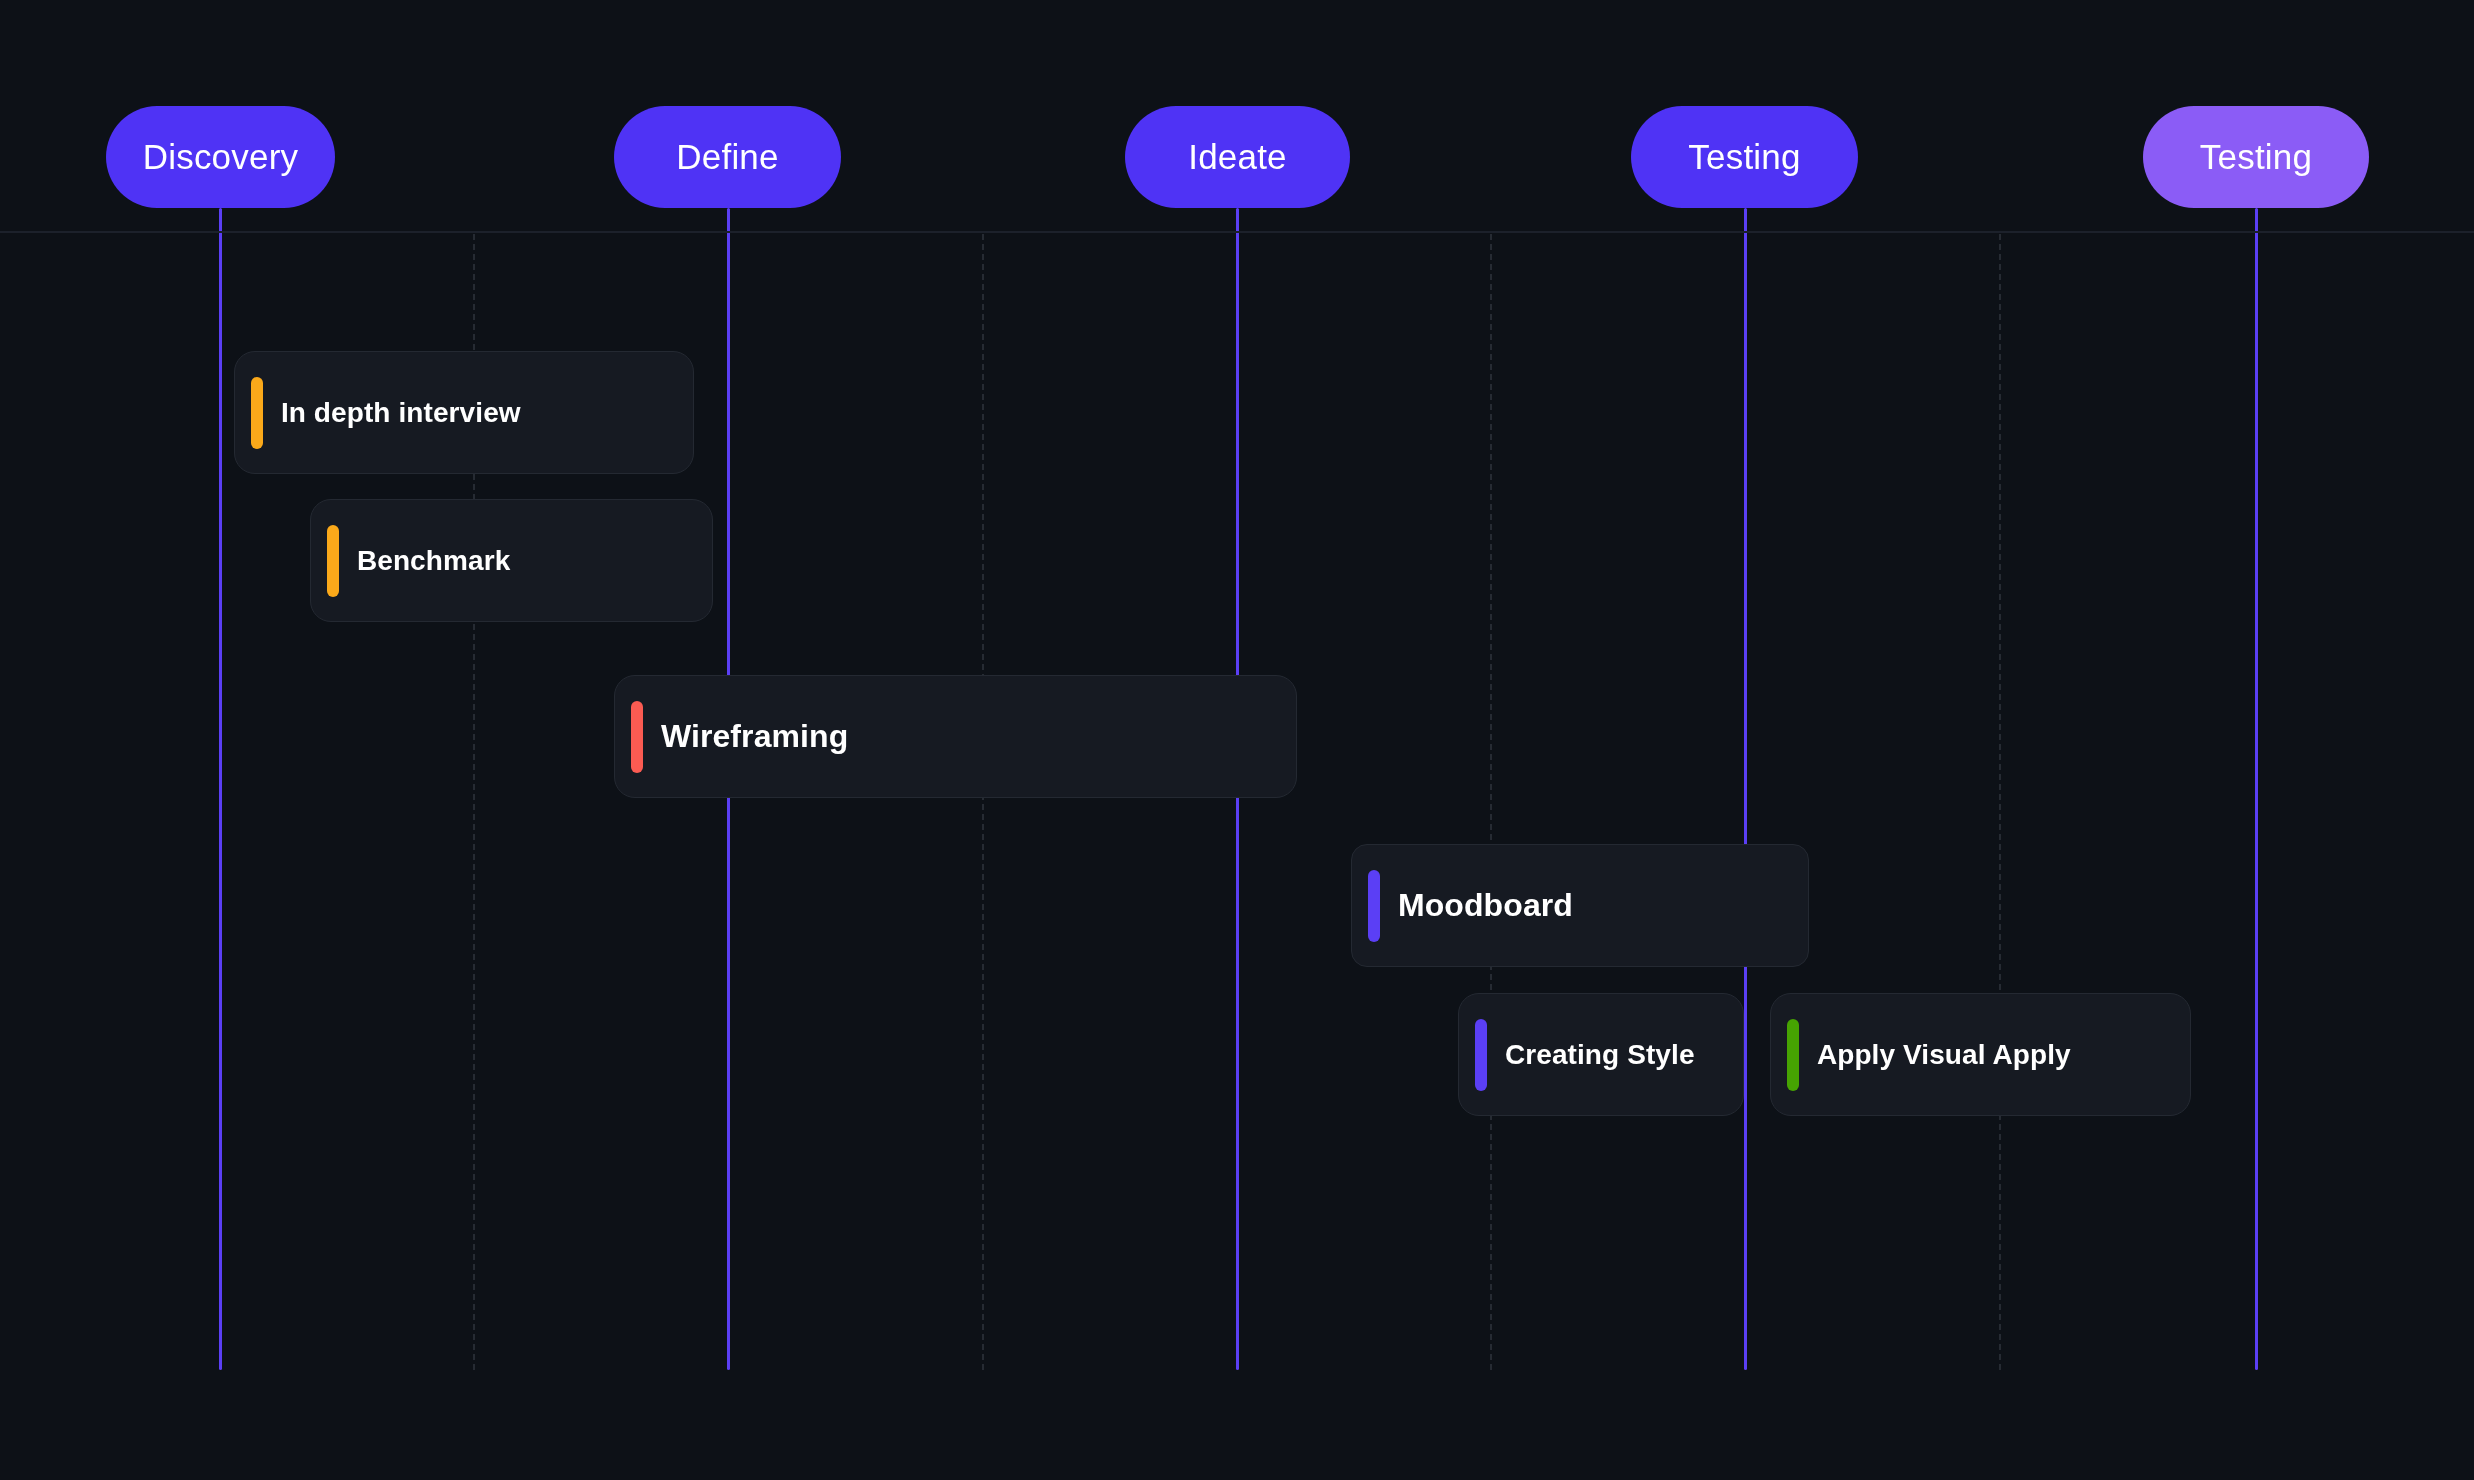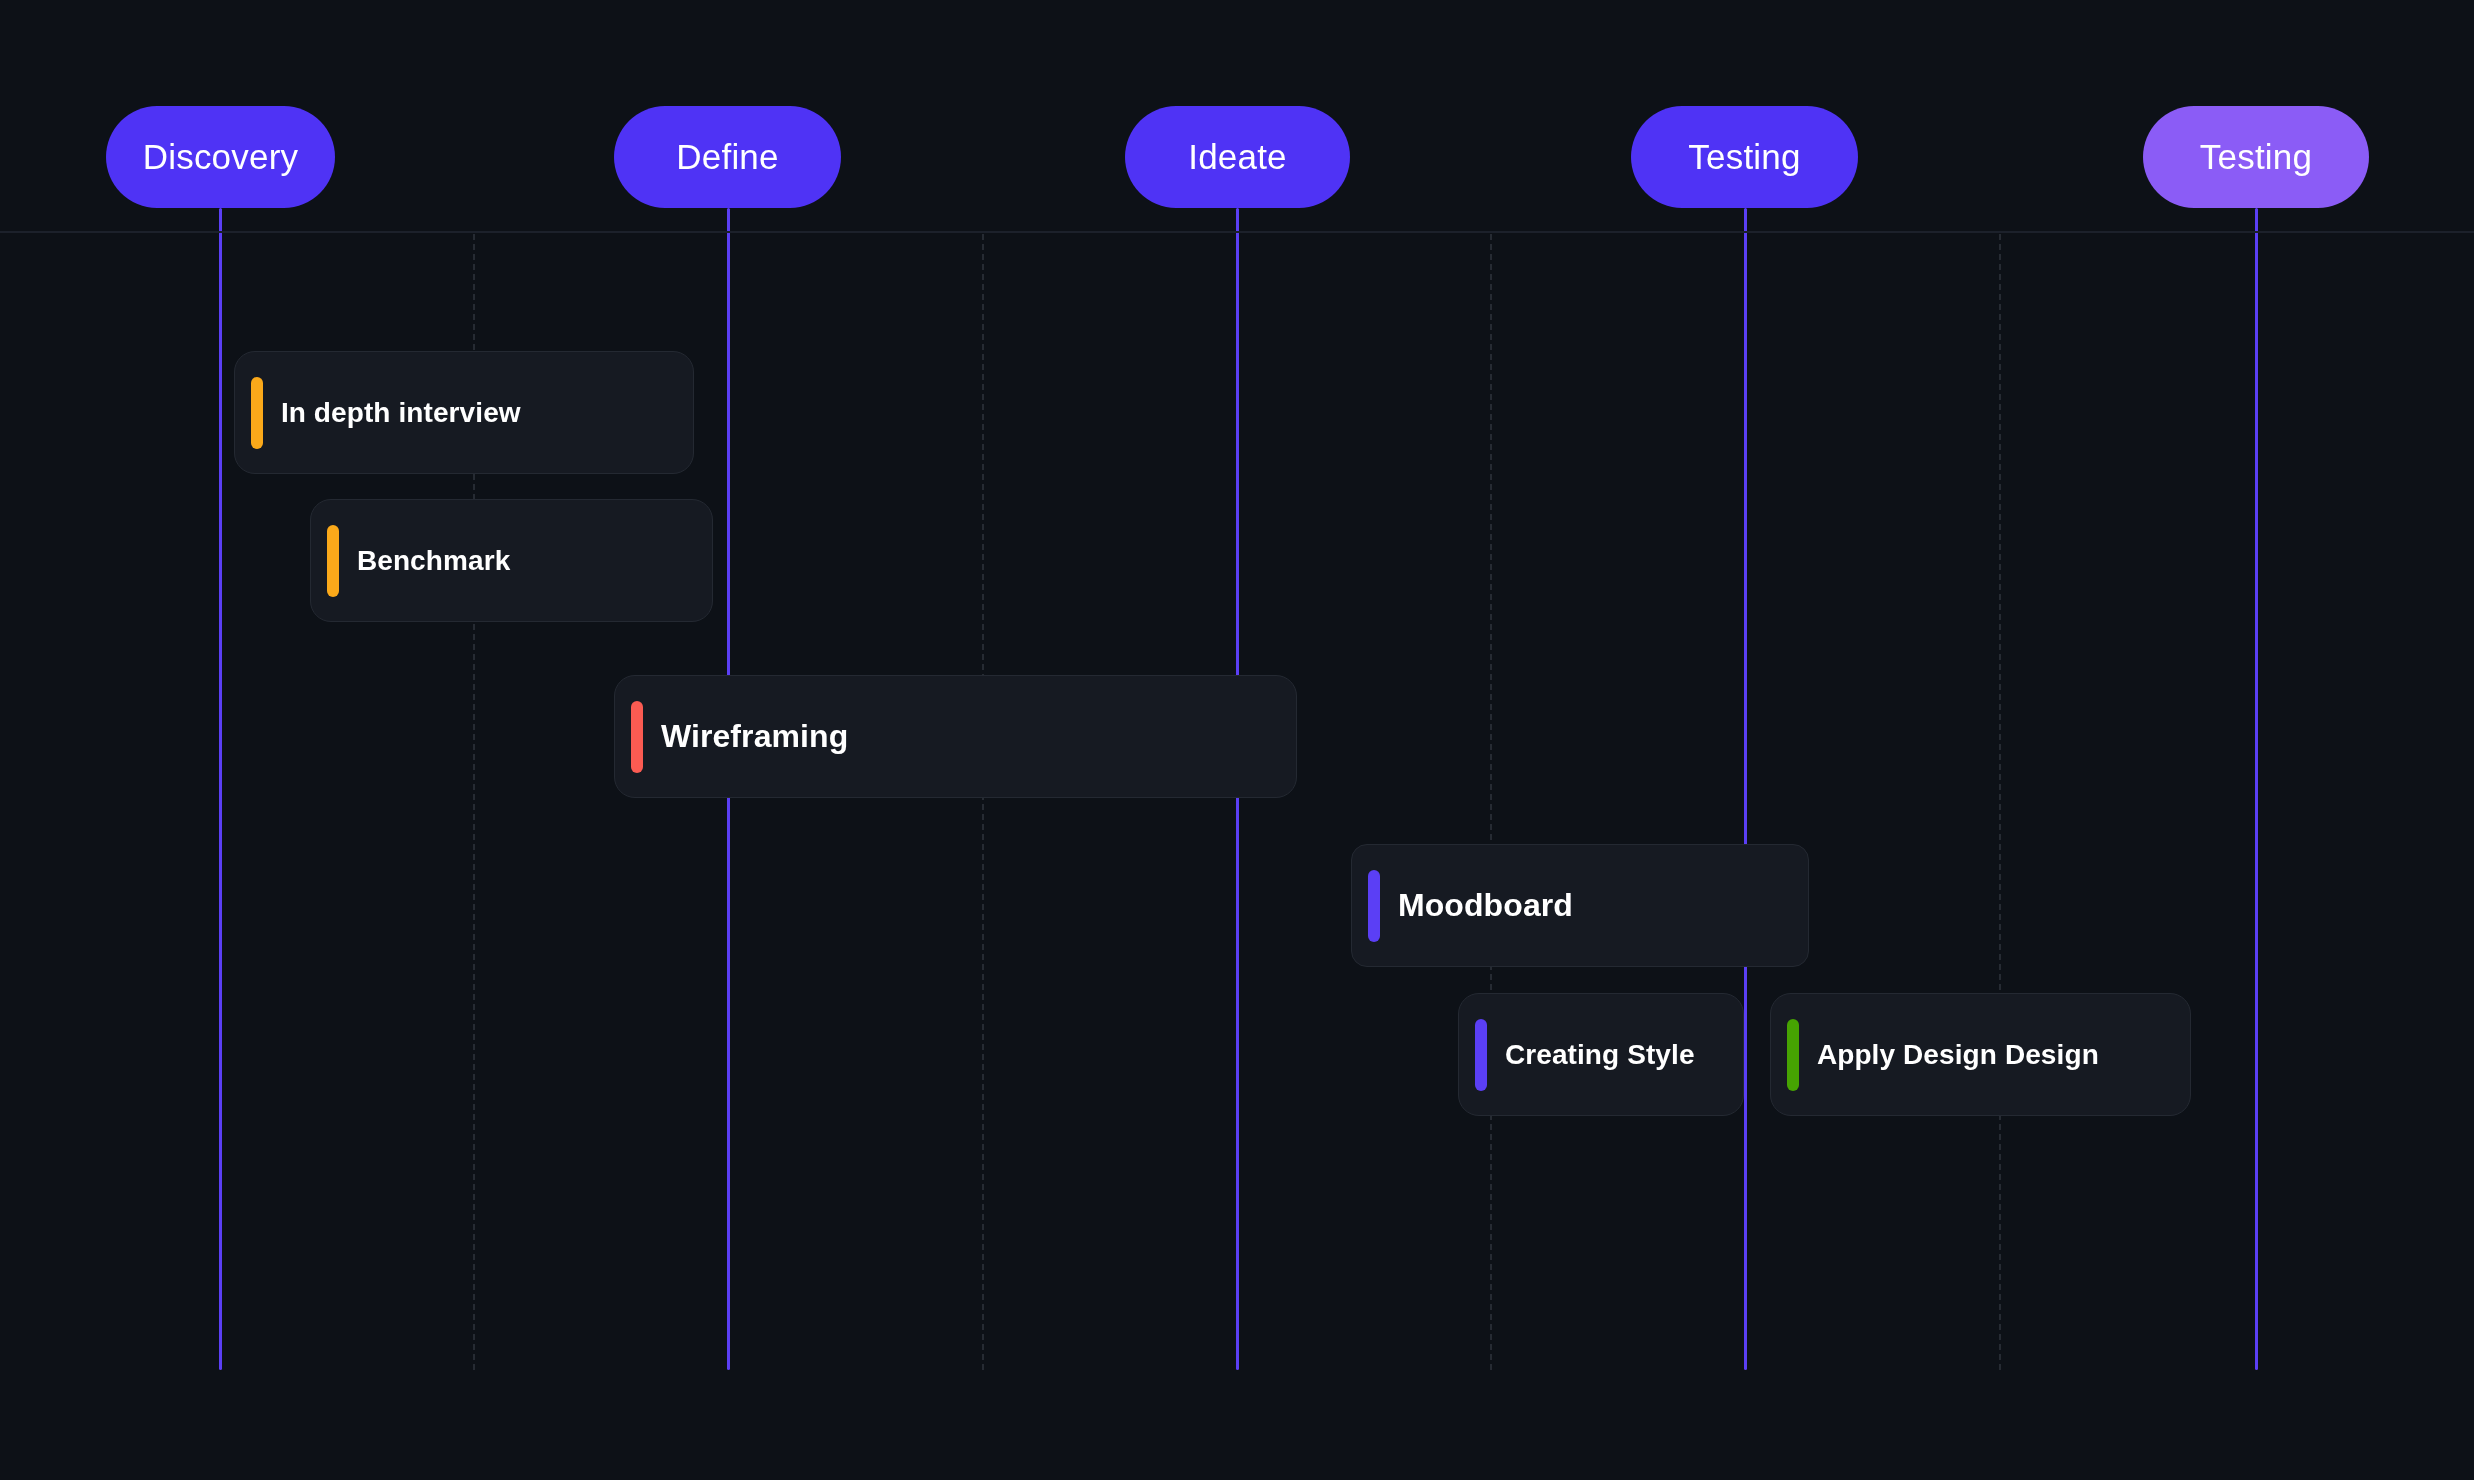--- a/index.html
+++ b/index.html
@@ -165,18 +165,18 @@
       <div class="task-card" style="left: 1351px; top: 844px; width: 458px; background: rgb(22, 26, 34); border-color: rgb(36, 41, 50); border-radius: 16px;">
         <div class="task-accent" style="background: rgb(91, 63, 245);"></div>
         <div class="task-label lg">Moodboard</div>
       </div>
       <div class="task-card" style="left: 1458px; top: 993px; width: 286px; background: rgb(22, 26, 34); border-color: rgb(36, 41, 50);">
         <div class="task-accent" style="background: rgb(91, 63, 245);"></div>
         <div class="task-label">Creating Style</div>
       </div>
       <div class="task-card" style="left: 1770px; top: 993px; width: 421px; background: rgb(22, 26, 34); border-color: rgb(36, 41, 50);">
         <div class="task-accent" style="background: rgb(70, 163, 2);"></div>
-        <div class="task-label">Apply Design Design</div>
+        <div class="task-label">Apply Visual Apply</div>
       </div>
     </div>
 
 </div>
 
 
 </body></html>

